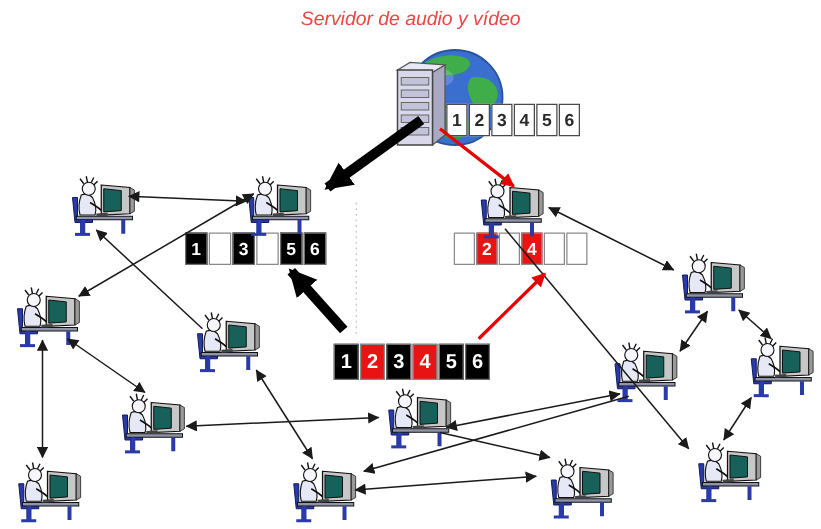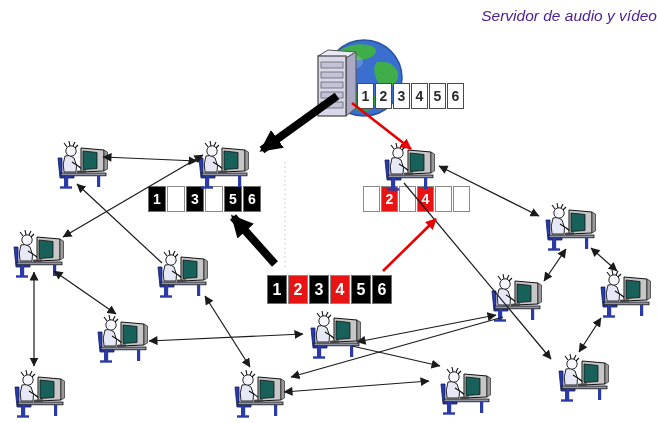--- a/index.html
+++ b/index.html
@@ -1,19 +1,19 @@
 <!DOCTYPE html>
 <html><head>
 <meta charset="utf-8">
 <style>
   html,body{margin:0;padding:0;background:#fff;}
   #stage{position:relative;width:657px;height:423px;background:#fff;overflow:hidden;
          font-family:"Liberation Sans",sans-serif;}
-  #diagram-title{position:absolute;top:7px;left:0;width:657px;text-align:right;
-         font-style:italic;font-size:15.5px;color:#4c1d95;z-index:5;}
+  #diagram-title{position:absolute;top:7px;left:0;width:657px;text-align:center;
+         font-style:italic;font-size:15.5px;color:#ef4444;z-index:5;}
   #server-wrap{position:absolute;left:298px;top:36px;z-index:1;}
   #diagram-svg{position:absolute;left:0;top:0;z-index:3;}
   .packet-bar{position:absolute;display:flex;gap:1px;z-index:2;}
   .pcell{display:flex;align-items:center;justify-content:center;box-sizing:border-box;
          font-weight:bold;line-height:1;}
   .pcell.filled{background:#000;color:#fff;border:1px solid #6e6e6e;}
   .pcell.red{background:#e81313;color:#fff;border:1px solid #8a8a8a;}
   .pcell.empty{background:#fff;border:1px solid #8a8a8a;}
   .pcell.plain{background:#fff;color:#2a2a2a;border:1px solid #4a4a4a;font-weight:600;}
   .arrow-thin{stroke:#1a1a1a;stroke-width:1.2;}

